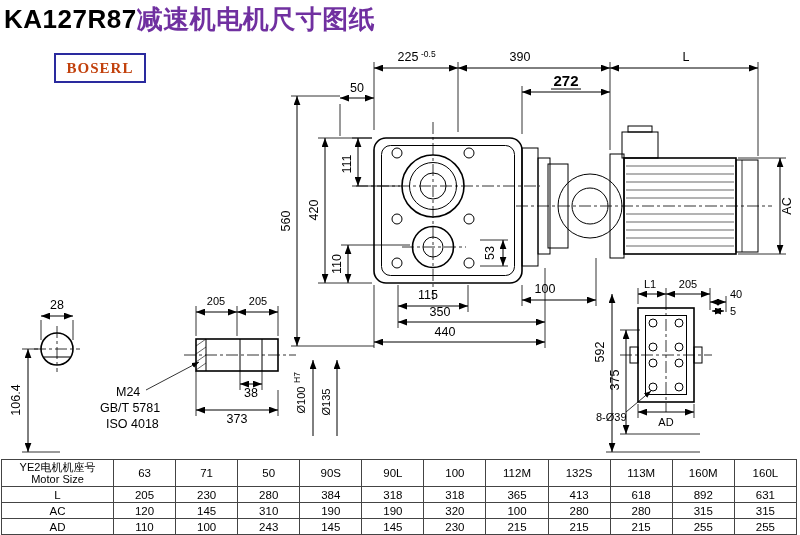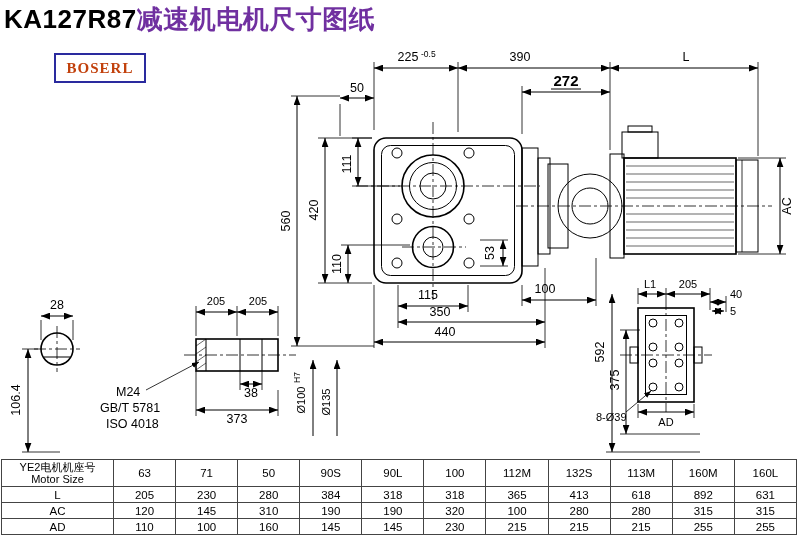--- a/index.html
+++ b/index.html
@@ -384,21 +384,21 @@
             <td class="">100</td>
             <td class="">280</td>
             <td class="">280</td>
             <td class="">315</td>
             <td class="">315</td>
           </tr>
           <tr>
             <td class="c0">AD</td>
             <td class="">110</td>
             <td class="">100</td>
-            <td class="">160</td>
+            <td class="">243</td>
             <td class="">145</td>
             <td class="">145</td>
             <td class="">230</td>
             <td class="">215</td>
             <td class="">215</td>
             <td class="">215</td>
             <td class="">255</td>
             <td class="">255</td>
           </tr>
         </tbody>

